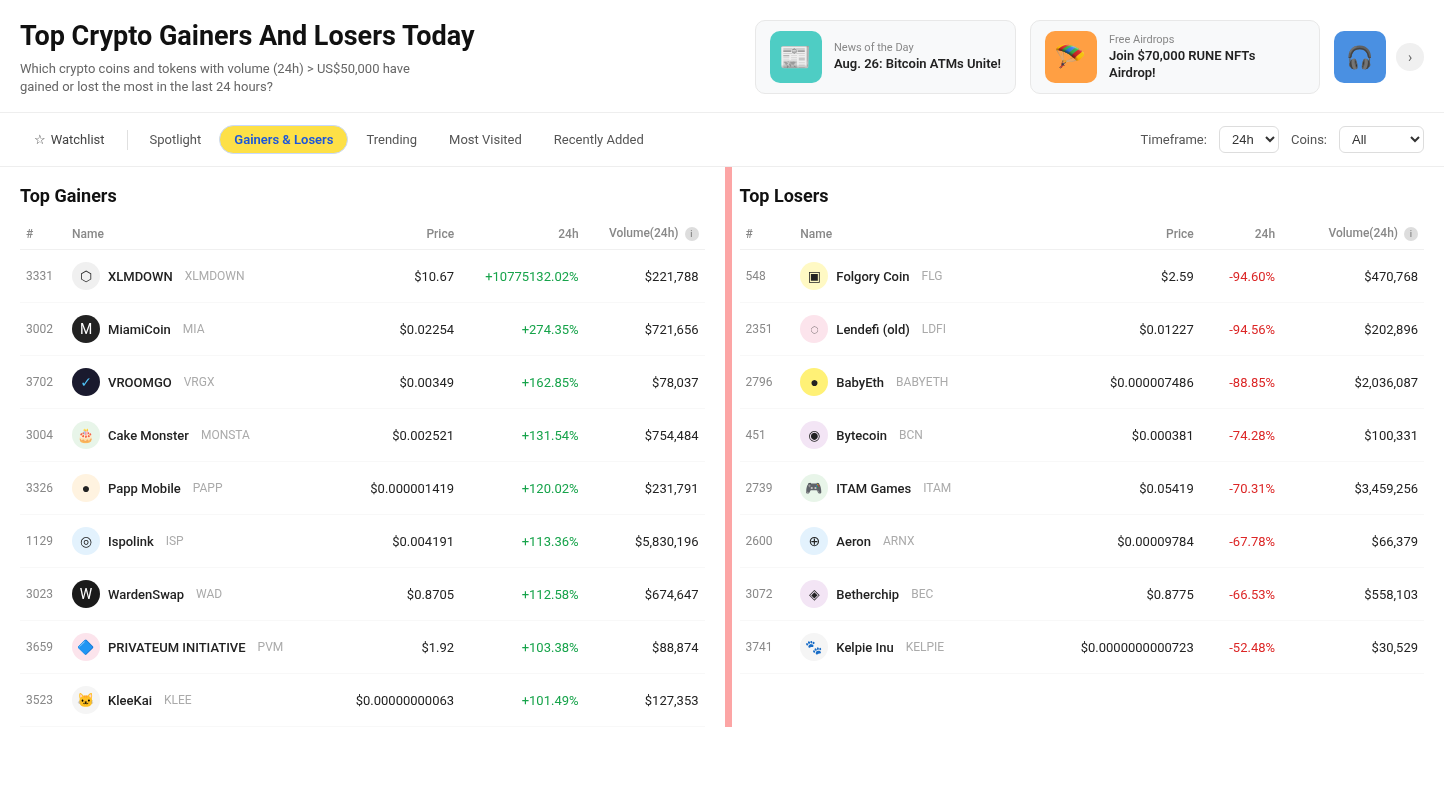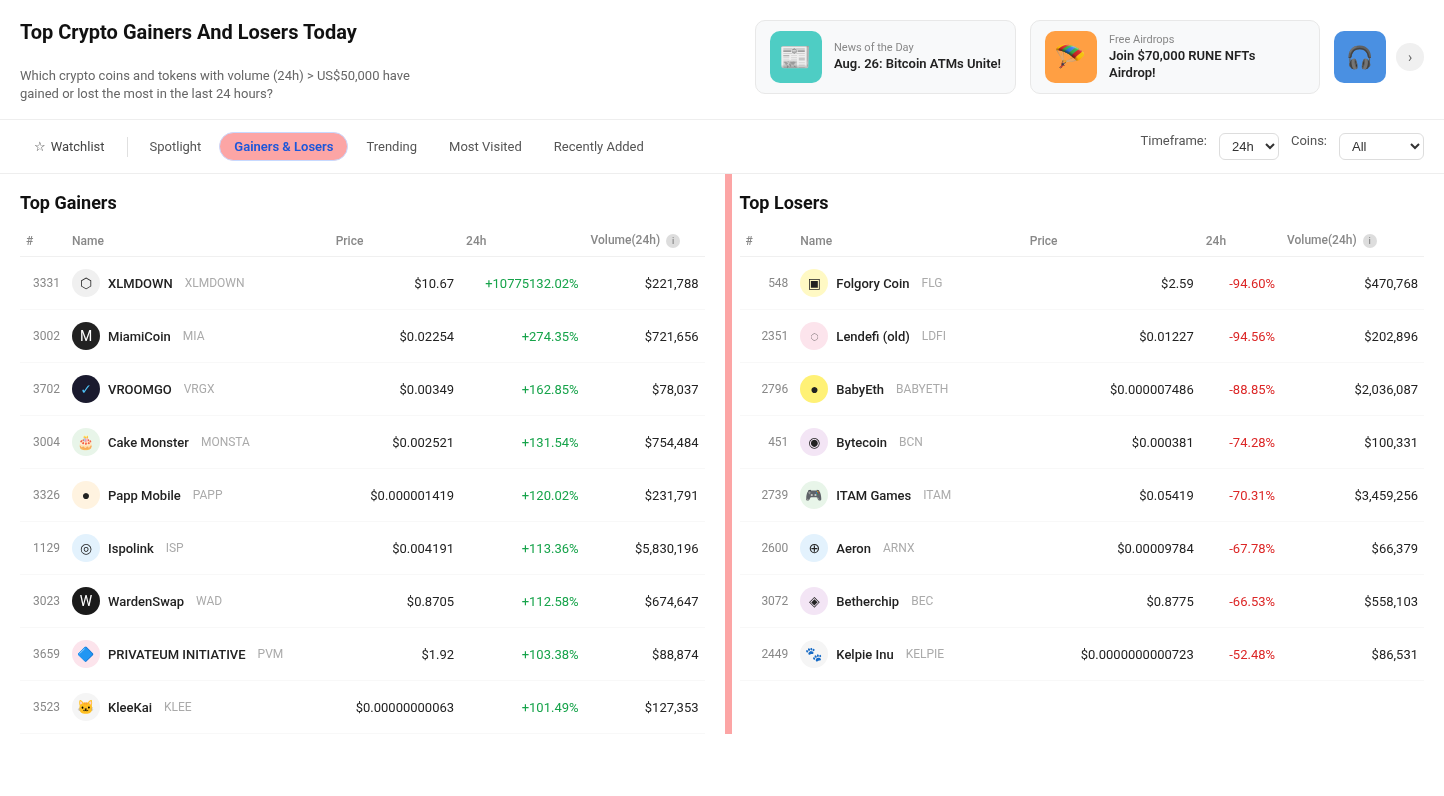--- a/index.html
+++ b/index.html
@@ -1,56 +1,56 @@
 <!DOCTYPE html>
 <html><head>
   <meta charset="utf-8">
   <style>
     * { box-sizing: border-box; margin: 0; padding: 0; }
     body { font-family: -apple-system, BlinkMacSystemFont, 'Segoe UI', Roboto, sans-serif; background: #fff; color: #222; font-size: 14px; }
 
     .header-section { padding: 20px 20px 16px 20px; border-bottom: 1px solid #eee; }
     .header-top { display: flex; align-items: flex-start; gap: 20px; }
     .header-title-block { flex: 1; }
-    .page-title { font-size: 20px; font-weight: 700; color: #111; margin-bottom: 23px; }
+    .page-title { font-size: 27px; font-weight: 700; color: #111; margin-bottom: 8px; }
     .page-subtitle { font-size: 13px; color: #666; line-height: 1.4; max-width: 420px; }
 
     .news-cards { display: flex; gap: 14px; }
     .news-card { display: flex; align-items: center; gap: 12px; background: #f8f9fa; border: 1px solid #e8e8e8; border-radius: 10px; padding: 10px 14px; min-width: 260px; max-width: 290px; }
     .news-card-icon { width: 52px; height: 52px; border-radius: 10px; flex-shrink: 0; display: flex; align-items: center; justify-content: center; font-size: 26px; }
     .news-card-icon.green { background: #4ecdc4; }
     .news-card-icon.orange { background: #ff9f43; }
     .news-card-text { flex: 1; }
     .news-label { font-size: 11px; color: #888; margin-bottom: 2px; }
     .news-title { font-size: 13px; font-weight: 600; color: #222; line-height: 1.3; }
 
     .nav-card { width: 52px; height: 52px; border-radius: 10px; background: #4a90e2; flex-shrink: 0; display: flex; align-items: center; justify-content: center; font-size: 22px; }
     .nav-arrow { display: flex; align-items: center; justify-content: center; width: 28px; height: 28px; background: #f0f0f0; border-radius: 50%; color: #666; font-size: 14px; cursor: pointer; margin-left: 4px; }
 
     .tabs-row { display: flex; align-items: center; padding: 12px 20px; border-bottom: 1px solid #eee; gap: 4px; }
     .tab { padding: 6px 14px; border-radius: 20px; font-size: 13px; cursor: pointer; color: #555; white-space: nowrap; }
-    .tab.active { background: #fca5a5; color: #1a56db; font-weight: 600; border: 1px solid #c7d9ff; }
+    .tab.active { background: #fde047; color: #1a56db; font-weight: 600; border: 1px solid #c7d9ff; }
     .tab.watchlist { display: flex; align-items: center; gap: 5px; color: #444; background: none; border: none; }
     .tab-divider { width: 1px; height: 20px; background: #e0e0e0; margin: 0 4px; }
-    .timeframe-controls { margin-left: auto; display: flex; gap: 12px; font-size: 13px; color: #555; }
+    .timeframe-controls { margin-left: auto; display: flex; align-items: center; gap: 12px; font-size: 13px; color: #555; }
     .select-control { border: 1px solid #ddd; border-radius: 6px; padding: 4px 8px; background: #fff; cursor: pointer; font-size: 13px; color: #333; }
 
     .tables-container { display: flex; gap: 0; padding: 0 20px; }
     .table-half { flex: 1; padding: 0; }
     .table-half:first-child { border-right: 7px solid #fca5a5; padding-right: 20px; }
     .table-half:last-child { padding-left: 8px; }
 
     .section-title { font-size: 18px; font-weight: 700; margin: 18px 0 12px 0; color: #111; }
 
     table { width: 100%; border-collapse: collapse; }
-    thead th { font-size: 12px; color: #888; font-weight: 500; padding: 8px 6px; border-bottom: 1px solid #f0f0f0; text-align: left; }
+    thead th { font-size: 12px; color: #888; font-weight: 500; padding: 8px 6px; border-bottom: 1px solid #f0f0f0; text-align: right; }
     thead th:first-child, thead th:nth-child(2) { text-align: left; }
     tbody tr { border-bottom: 1px solid #f8f8f8; }
     td { padding: 12px 6px; font-size: 13px; text-align: right; vertical-align: middle; }
-    td:first-child { text-align: right; color: #888; font-size: 12px; }
+    td:first-child { text-align: left; color: #888; font-size: 12px; }
     td:nth-child(2) { text-align: left; }
 
     .coin-cell { display: flex; align-items: center; gap: 8px; }
     .coin-icon { width: 28px; height: 28px; border-radius: 50%; display: flex; align-items: center; justify-content: center; font-size: 14px; flex-shrink: 0; }
     .coin-name { font-weight: 500; color: #222; }
     .coin-symbol { color: #aaa; font-size: 12px; margin-left: 4px; }
 
     .positive { color: #16a34a; }
     .negative { color: #dc2626; }
 
@@ -381,29 +381,29 @@
         <div class="coin-icon c-bec">◈</div>
         <span class="coin-name">Betherchip</span>
         <span class="coin-symbol">BEC</span>
       </div>
     </td>
     <td>$0.8775</td>
     <td class="negative">-66.53%</td>
     <td>$558,103</td>
   </tr>
           <tr>
-    <td>2449</td>
+    <td>3741</td>
     <td>
       <div class="coin-cell">
         <div class="coin-icon c-kelp">🐾</div>
         <span class="coin-name">Kelpie Inu</span>
         <span class="coin-symbol">KELPIE</span>
       </div>
     </td>
     <td>$0.0000000000723</td>
     <td class="negative">-52.48%</td>
-    <td>$86,531</td>
+    <td>$30,529</td>
   </tr>
         </tbody>
     </table>
   </div>
 
 </div>
 
 </body></html>

